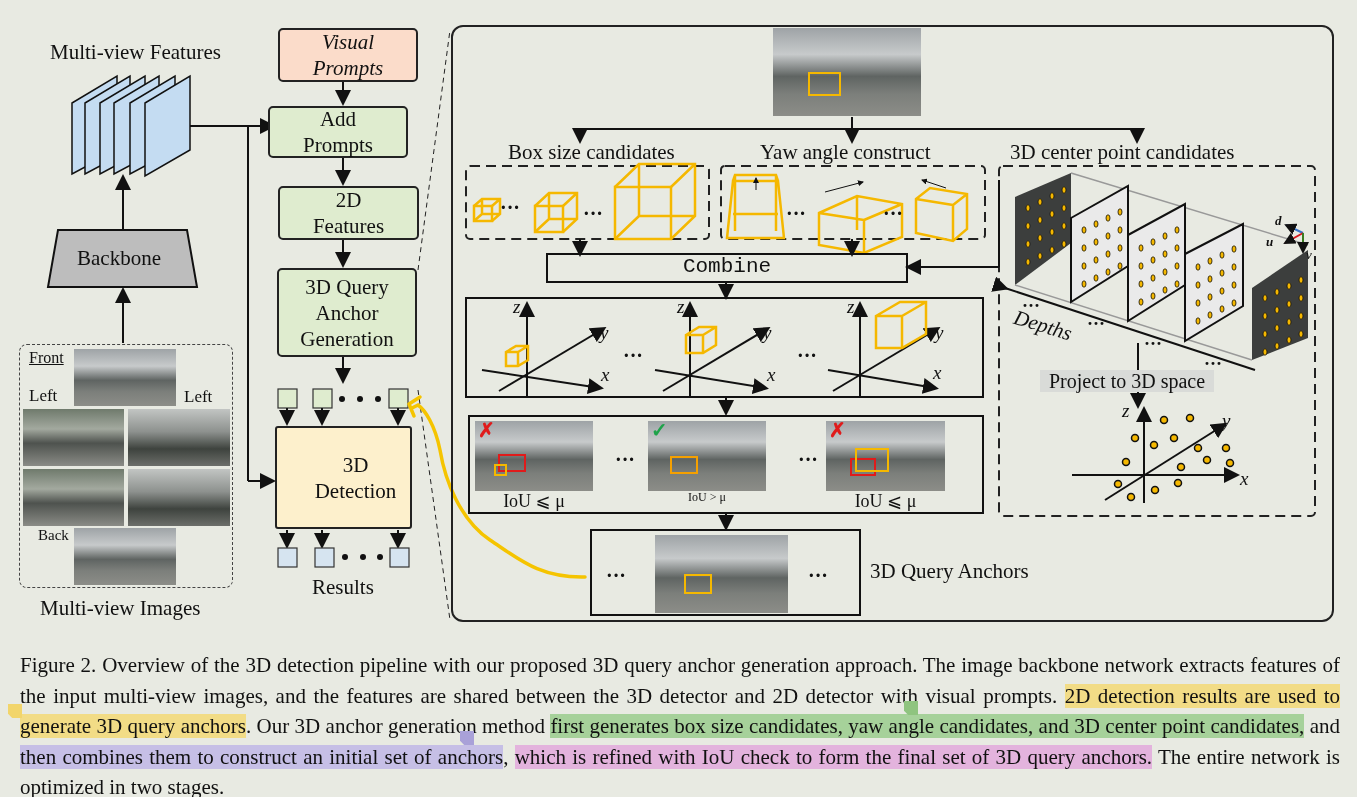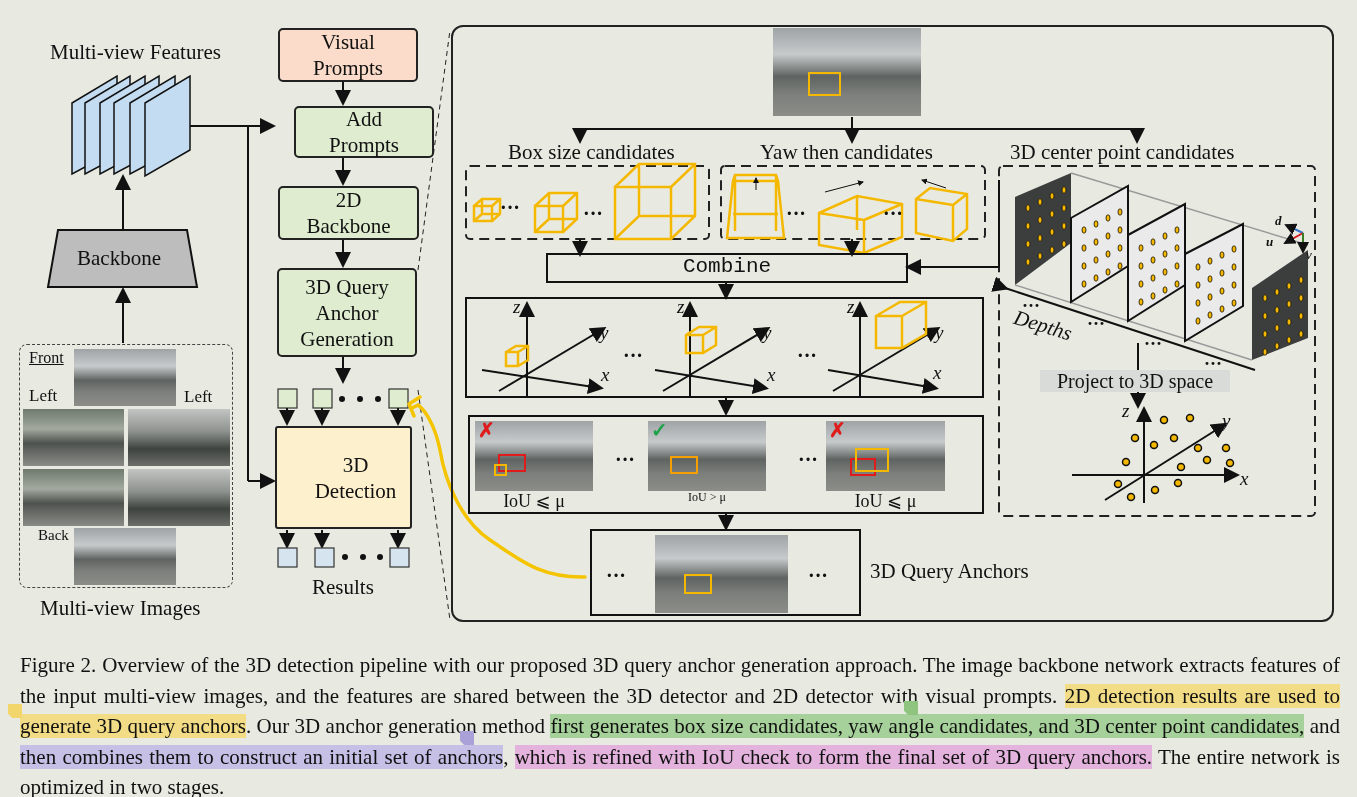--- a/index.html
+++ b/index.html
@@ -92,28 +92,28 @@
 <div class="lbl" style="left:184px;top:387px;font-size:17px;">Left</div>
 <div class="lbl" style="left:38px;top:527px;font-size:15px;">Back</div>
 <div class="photo" style="left:74px;top:349px;width:102px;height:57px;"></div>
 <div class="photo s2" style="left:23px;top:409px;width:101px;height:57px;"></div>
 <div class="photo s3" style="left:128px;top:409px;width:102px;height:57px;"></div>
 <div class="photo s2" style="left:23px;top:469px;width:101px;height:57px;"></div>
 <div class="photo s3" style="left:128px;top:469px;width:102px;height:57px;"></div>
 <div class="photo" style="left:74px;top:528px;width:102px;height:57px;"></div>
 <div class="lbl" style="left:40px;top:596px;font-size:21px;">Multi-view Images</div>
 
-<div class="box" style="left:278px;top:28px;width:140px;height:54px;background:#fbdcca;">
+<div class="box" style="left:278px;top:28px;width:140px;height:54px;background:#fbdcca;font-style:italic;">
     <span style="width:90px;display:block;">Visual Prompts</span>
   </div>
-<div class="box" style="left:294px;top:106px;width:140px;height:52px;background:#dfeccf;align-items:center;">
+<div class="box" style="left:268px;top:106px;width:140px;height:52px;background:#dfeccf;align-items:center;">
     <span style="width:90px;display:block;">Add Prompts</span>
   </div>
 <div class="box" style="left:278px;top:186px;width:141px;height:54px;background:#dfeccf;">
-    <span style="width:100px;display:block;">2D Backbone</span>
+    <span style="width:100px;display:block;">2D Features</span>
   </div>
 <div class="box" style="left:277px;top:268px;width:140px;height:89px;background:#dfeccf;">
     <span style="width:120px;display:block;">3D Query Anchor Generation</span>
   </div>
 <div class="box" style="left:275px;top:426px;width:137px;height:103px;background:#fdf0cc;border-radius:3px;padding-left:24px;">
     <span>3D Detection</span>
   </div>
 <div class="lbl" style="left:312px;top:575px;font-size:21px;">Results</div>
 
 <div class="abs" style="left:451px;top:25px;width:883px;height:597px;border:2px solid #222;border-radius:12px;box-sizing:border-box;"></div>
@@ -320,21 +320,21 @@
       <circle cx="1178" cy="483" r="3.5" fill="#f5b800" stroke="#111" stroke-width="1.5"></circle>
       <circle cx="1131" cy="497" r="3.5" fill="#f5b800" stroke="#111" stroke-width="1.5"></circle>
       <circle cx="1155" cy="490" r="3.5" fill="#f5b800" stroke="#111" stroke-width="1.5"></circle>
     </g>
 </svg>
 
 <div class="photo" style="left:773px;top:28px;width:148px;height:88px;"></div>
 <div class="abs" style="left:808px;top:72px;width:29px;height:20px;border:2px solid #f5b800;"></div>
 
 <div class="lbl" style="left:508px;top:140px;font-size:21px;">Box size candidates</div>
-<div class="lbl" style="left:760px;top:140px;font-size:21px;">Yaw then candidates</div>
+<div class="lbl" style="left:760px;top:140px;font-size:21px;">Yaw angle construct</div>
 <div class="lbl" style="left:1010px;top:140px;font-size:21px;">3D center point candidates</div>
 <div class="lbl" style="left:547px;top:255px;width:360px;text-align:center;font-size:21px;font-family:Liberation Mono, monospace;">Combine</div>
 
 <div class="lbl" style="left:513px;top:296px;font-size:19px;font-style:italic;">z</div>
 <div class="lbl" style="left:600px;top:322px;font-size:19px;font-style:italic;">y</div>
 <div class="lbl" style="left:601px;top:364px;font-size:19px;font-style:italic;">x</div>
 <div class="lbl" style="left:677px;top:296px;font-size:19px;font-style:italic;">z</div>
 <div class="lbl" style="left:763px;top:322px;font-size:19px;font-style:italic;">y</div>
 <div class="lbl" style="left:767px;top:364px;font-size:19px;font-style:italic;">x</div>
 <div class="lbl" style="left:847px;top:296px;font-size:19px;font-style:italic;">z</div>
@@ -354,21 +354,21 @@
 <div class="lbl" style="left:829px;top:418px;font-size:20px;color:#e01b1b;font-weight:bold;">✗</div>
 <div class="lbl" style="left:475px;top:490px;width:118px;text-align:center;font-size:18px;">IoU ⩽ μ</div>
 <div class="lbl" style="left:648px;top:490px;width:118px;text-align:center;font-size:12px;">IoU &gt; μ</div>
 <div class="lbl" style="left:826px;top:490px;width:119px;text-align:center;font-size:18px;">IoU ⩽ μ</div>
 
 <div class="photo" style="left:655px;top:535px;width:133px;height:78px;"></div>
 <div class="abs" style="left:684px;top:574px;width:24px;height:16px;border:2px solid #f5b800;"></div>
 <div class="lbl" style="left:870px;top:559px;font-size:21px;">3D Query Anchors</div>
 
 <div class="lbl" style="left:1018px;top:305px;font-size:21px;font-style:italic;transform:rotate(17deg);transform-origin:left top;">Depths</div>
-<div class="lbl" style="left:1040px;top:370px;padding:0 17px;background:#d9dbd8;font-size:20px;line-height:22px;">Project to 3D space</div>
+<div class="lbl" style="left:1040px;top:370px;padding:0 9px;background:#d9dbd8;font-size:20px;line-height:22px;">Project to 3D space</div>
 <div class="lbl" style="left:1275px;top:213px;font-size:13px;font-style:italic;font-weight:bold;">d</div>
 <div class="lbl" style="left:1266px;top:234px;font-size:13px;font-style:italic;font-weight:bold;">u</div>
 <div class="lbl" style="left:1306px;top:247px;font-size:13px;font-style:italic;">v</div>
 <div class="lbl" style="left:1122px;top:400px;font-size:19px;font-style:italic;">z</div>
 <div class="lbl" style="left:1222px;top:410px;font-size:19px;font-style:italic;">y</div>
 <div class="lbl" style="left:1240px;top:468px;font-size:19px;font-style:italic;">x</div>
 
 <div class="caption">
   <span>Figure 2. Overview of the 3D detection pipeline with our proposed 3D query anchor generation approach. The image backbone network extracts features of the input multi-view images, and the features are shared between the 3D detector and 2D detector with visual prompts. </span><span class="hl-y">2D detection results are used to generate 3D query anchors</span><span>. Our 3D anchor generation method </span><span class="hl-g">first generates box size candidates, yaw angle candidates, and 3D center point candidates,</span><span> and </span><span class="hl-p">then combines them to construct an initial set of anchors</span><span>, </span><span class="hl-m">which is refined with IoU check to form the final set of 3D query anchors.</span><span> The entire network is optimized in two stages.</span>
 </div>

